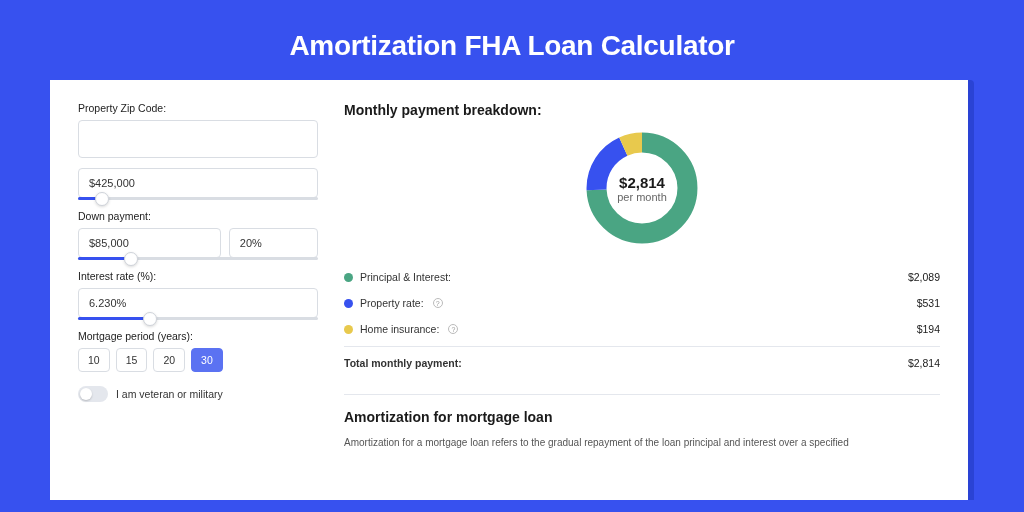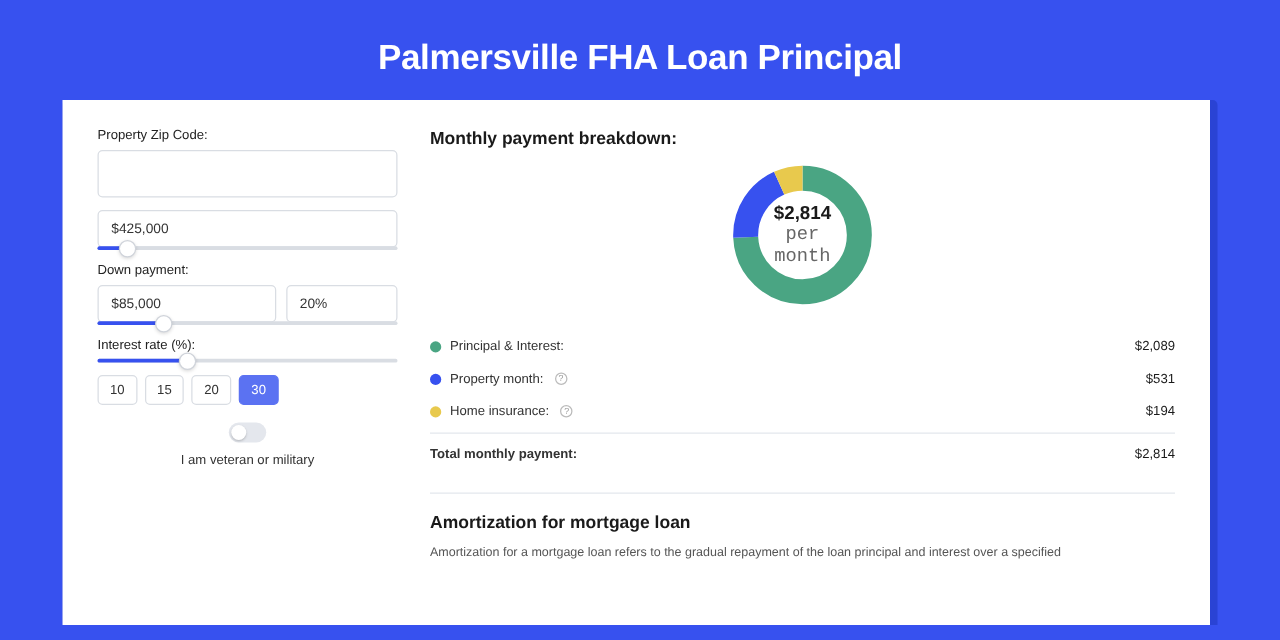--- a/index.html
+++ b/index.html
@@ -80,21 +80,21 @@
     border: 1px solid #d9dde3;
     background: #fff;
     font-size: 10.5px;
     color: #333;
     padding: 5px 9px;
     border-radius: 4px;
     cursor: pointer;
   }
   .period-btn.active { background: #5b72f2; border-color: #5b72f2; color: #fff; }
 
-  .toggle-row { display: flex; align-items: center; gap: 8px; margin-top: 14px; flex-direction: column; }
+  .toggle-row { display: flex; align-items: center; gap: 8px; margin-top: 14px; }
   .toggle {
     width: 30px; height: 16px;
     background: #e4e7ed;
     border-radius: 10px;
     position: relative;
   }
   .toggle-knob {
     position: absolute;
     width: 12px; height: 12px;
     background: #fff;
@@ -109,21 +109,21 @@
   .donut-wrap { display: flex; justify-content: center; margin: 6px 0 16px; }
   .donut { position: relative; width: 120px; height: 120px; }
   .donut svg { width: 120px; height: 120px; transform: rotate(-90deg); }
   .donut-center {
     position: absolute;
     top: 50%; left: 50%;
     transform: translate(-50%, -50%);
     text-align: center;
   }
   .donut-amount { font-size: 15px; font-weight: 700; color: #1a1a1a; }
-  .donut-sub { font-size: 15px; color: #666; font-family: Liberation Mono, monospace; }
+  .donut-sub { font-size: 11px; color: #666; }
 
   .legend-row {
     display: flex;
     align-items: center;
     justify-content: space-between;
     padding: 7px 0;
     font-size: 10.5px;
     color: #333;
   }
   .legend-left { display: flex; align-items: center; gap: 7px; }
@@ -138,21 +138,21 @@
     font-size: 7px; color: #999; margin-left: 2px;
   }
   .total-row { border-top: 1px solid #e4e7ed; margin-top: 4px; padding-top: 10px; font-weight: 700; }
 
   .divider { height: 1px; background: #e4e7ed; margin: 18px 0 14px; }
   .amort-text { font-size: 10px; color: #555; line-height: 1.5; }
 </style>
 </head>
 <body>
 
-<h1 class="page-title">Palmersville FHA Loan Principal</h1>
+<h1 class="page-title">Amortization FHA Loan Calculator</h1>
 
 <div class="card-wrap">
   <div class="card">
 
     <div class="left-col">
 
       <div class="field-group">
         <label class="field-label">Property Zip Code:</label>
         <input class="text-input tall" value="" style="">
       </div>
@@ -172,27 +172,29 @@
           <input class="text-input" value="20%" style="">
         </div>
         <div class="slider-track">
           <div class="slider-fill" style="width:22%"></div>
           <div class="slider-thumb" style="left:22%"></div>
         </div>
       </div>
 
       <div class="field-group">
         <label class="field-label">Interest rate (%):</label>
+        <input class="text-input" value="6.230%" style="">
         <div class="slider-track">
           <div class="slider-fill" style="width:30%"></div>
           <div class="slider-thumb" style="left:30%"></div>
         </div>
       </div>
 
       <div class="field-group">
+        <label class="field-label">Mortgage period (years):</label>
         <div class="period-btns">
           <button class="period-btn">10</button>
           <button class="period-btn">15</button>
           <button class="period-btn">20</button>
           <button class="period-btn active">30</button>
         </div>
       </div>
 
       <div class="toggle-row">
         <div class="toggle">
@@ -224,21 +226,21 @@
         <div class="legend-left">
           <span class="dot green"></span>
           <span>Principal &amp; Interest:</span>
         </div>
         <span class="legend-val">$2,089</span>
       </div>
 
       <div class="legend-row">
         <div class="legend-left">
           <span class="dot blue"></span>
-          <span>Property month:</span>
+          <span>Property rate:</span>
           <span class="info-icon">?</span>
         </div>
         <span class="legend-val">$531</span>
       </div>
 
       <div class="legend-row">
         <div class="legend-left">
           <span class="dot yellow"></span>
           <span>Home insurance:</span>
           <span class="info-icon">?</span>

